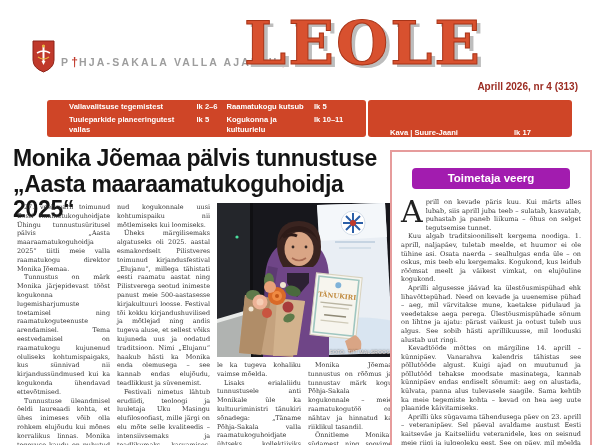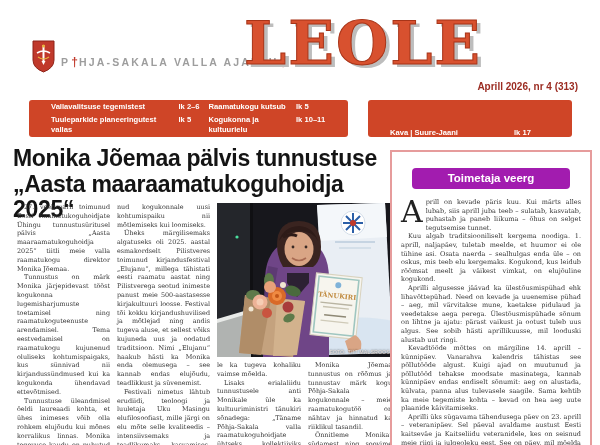--- a/index.html
+++ b/index.html
@@ -16,21 +16,21 @@
               font-family:"DejaVu Serif", serif; font-weight:bold; font-size:60px;
               letter-spacing:2px; color:#d8512f;
               text-shadow:4px 3px 0 #bdbdbd; -webkit-text-stroke:1px #a83418; }
   .issue-date { position:absolute; right:22px; top:81px; font-family:"Liberation Sans",sans-serif;
                 font-weight:bold; font-size:10px; color:#9b2c22; }
 
   
   .toc-bar { position:absolute; top:100px; height:37px; background:#cf4527; border-radius:3px;
              display:flex; align-items:center; color:#fff;
              font-family:"Liberation Sans",sans-serif; font-weight:bold; font-size:7.6px; }
-  .toc-bar-left  { left:29px;  width:319px; padding:0 12px 0 22px; justify-content:space-between; }
+  .toc-bar-left  { left:47px;  width:319px; padding:0 12px 0 22px; justify-content:space-between; }
   .toc-bar-right { left:368px; width:204px; padding:0 14px 0 22px; }
   .toc-group { display:flex; flex-direction:column; gap:3px; }
   .toc-group.ga { width:158px; } .toc-group.gb { width:128px; } .toc-group.gc { width:100%;gap:28px; }
   .toc-entry { display:flex; justify-content:space-between; line-height:10px; }
   .toc-page { flex:0 0 auto; text-align:left; }
   .ga .toc-page { width:30px; } .gb .toc-page { width:40px; } .gc .toc-page { width:44px; }
 
   
   .headline { position:absolute; left:13px; top:146px; width:375px;
               font-family:"Liberation Sans",sans-serif; font-weight:bold;

